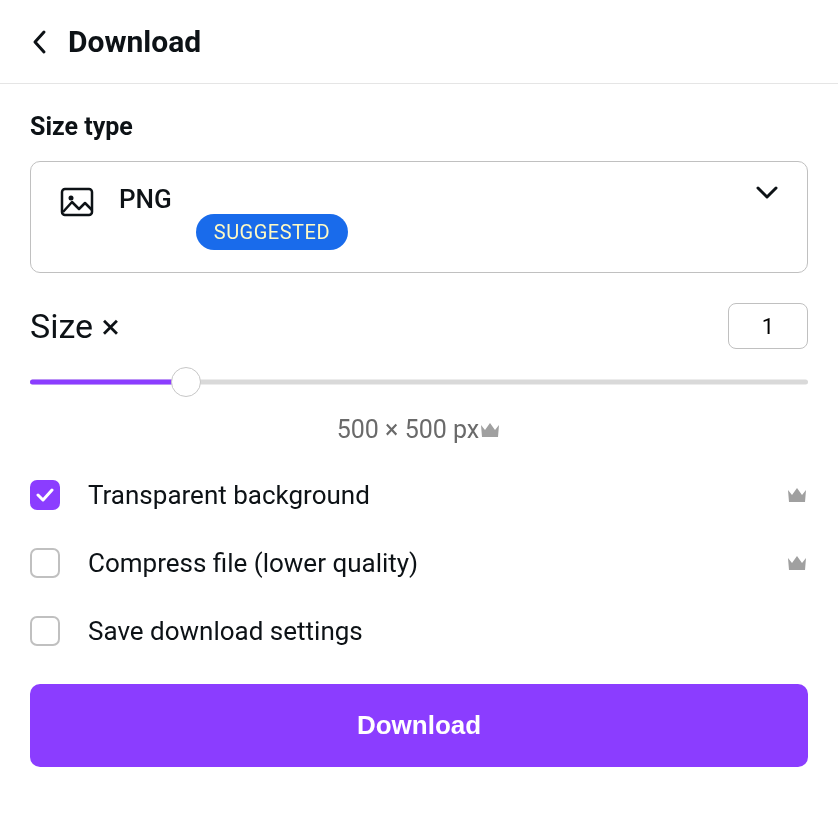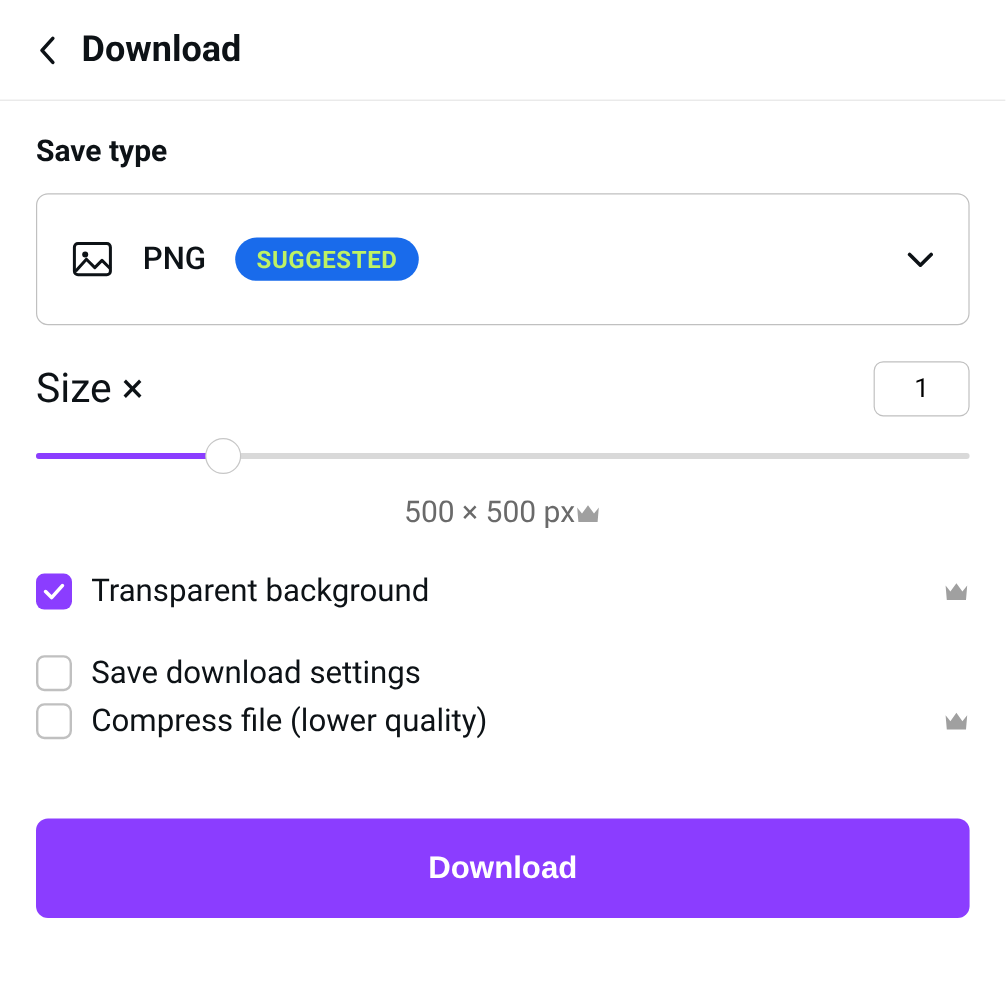--- a/index.html
+++ b/index.html
@@ -30,39 +30,40 @@
       padding: 28px 30px 30px 30px;
     }
     .section-label {
       font-size: 25px;
       font-weight: 700;
       margin-bottom: 20px;
     }
     .dropdown {
       border: 1px solid #c0c0c0;
       border-radius: 10px;
-      padding: 36px 28px;
-      display: flex;
-      align-items: center;
+      padding: 22px 28px;
+      display: flex;
+      align-items: flex-start;
       gap: 24px;
       cursor: pointer;
       margin-bottom: 30px;
     }
     .dropdown .label {
       font-size: 26px;
       font-weight: 500;
     }
     .badge {
       background: #196beb;
-      color: #bef264;
+      color: #fef9c3;
       font-size: 20px;
-      font-weight: 700;
+      font-weight: 400;
       padding: 6px 18px;
       border-radius: 999px;
       letter-spacing: 0.5px;
+      margin-top: 30px;
     }
     .spacer { flex: 1; }
     .size-row {
       display: flex;
       align-items: center;
       justify-content: space-between;
       margin-bottom: 18px;
     }
     .size-label {
       font-size: 34px;
@@ -118,21 +119,21 @@
       justify-content: center;
       margin-bottom: 36px;
     }
     .dim-text {
       font-size: 25px;
       color: #6a6a6a;
     }
     .option-row {
       display: flex;
       align-items: center;
-      gap: 16px;
+      gap: 28px;
       margin-bottom: 38px;
     }
     .checkbox {
       width: 30px;
       height: 30px;
       border-radius: 7px;
       flex-shrink: 0;
       cursor: pointer;
       display: flex;
       align-items: center;
@@ -173,21 +174,21 @@
   <div class="back-btn">
     <svg width="18" height="28" viewBox="0 0 18 28" fill="none">
       <path d="M14 4 L5 14 L14 24" stroke="#0d1216" stroke-width="3" stroke-linecap="round" stroke-linejoin="round"></path>
     </svg>
   </div>
   <div class="title">Download</div>
 </div>
 
 <div class="content">
 
-  <div class="section-label">Save type</div>
+  <div class="section-label">Size type</div>
 
   <div class="dropdown">
     <svg width="36" height="36" viewBox="0 0 36 36" fill="none">
       <rect x="3" y="5" width="30" height="26" rx="3" stroke="#0d1216" stroke-width="2.5"></rect>
       <circle cx="12" cy="14" r="2.5" fill="#0d1216"></circle>
       <path d="M4 28 L13 18 L20 25 L26 19 L33 26" stroke="#0d1216" stroke-width="2.5" stroke-linejoin="round" fill="none"></path>
     </svg>
     <span class="label">PNG</span>
     <span class="badge">SUGGESTED</span>
     <span class="spacer"></span>
@@ -219,28 +220,28 @@
       <svg width="18" height="14" viewBox="0 0 18 14" fill="none">
         <path d="M2 7 L7 12 L16 2" stroke="#ffffff" stroke-width="3" stroke-linecap="round" stroke-linejoin="round"></path>
       </svg>
     </div>
     <div class="option-label">Transparent background</div>
     <svg class="crown" width="22" height="18" viewBox="0 0 22 18" fill="currentColor">
       <path d="M2 4 L6 9 L11 2 L16 9 L20 4 L19 16 L3 16 Z"></path>
     </svg>
   </div>
 
-  <div class="option-row" style="margin-bottom: 10px;">
-    <div class="checkbox unchecked"></div>
-    <div class="option-label">Save download settings</div>
-  </div>
-
   <div class="option-row">
     <div class="checkbox unchecked"></div>
     <div class="option-label">Compress file (lower quality)</div>
     <svg class="crown" width="22" height="18" viewBox="0 0 22 18" fill="currentColor">
       <path d="M2 4 L6 9 L11 2 L16 9 L20 4 L19 16 L3 16 Z"></path>
     </svg>
   </div>
 
+  <div class="option-row" style="margin-bottom: 10px;">
+    <div class="checkbox unchecked"></div>
+    <div class="option-label">Save download settings</div>
+  </div>
+
   <button class="download-btn">Download</button>
 
 </div>
 
 </body></html>

